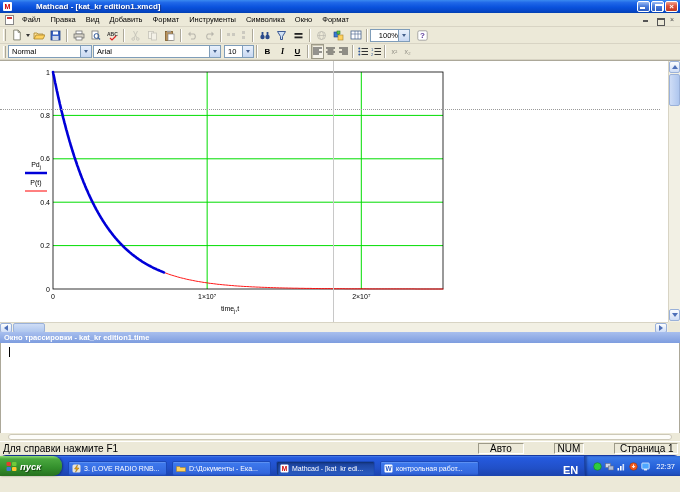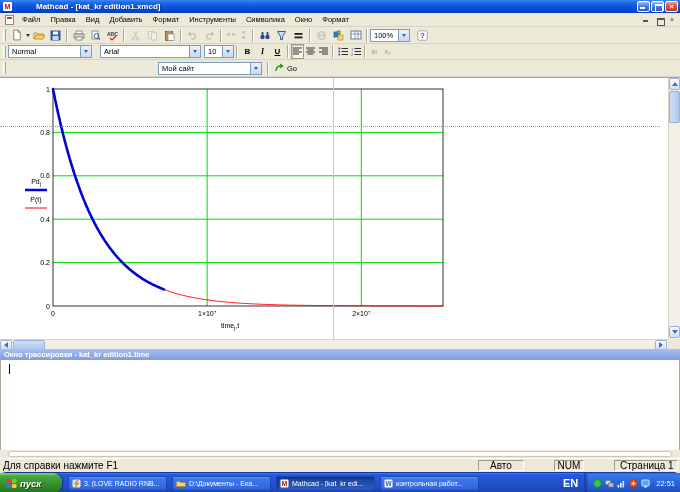--- a/index.html
+++ b/index.html
@@ -26,21 +26,21 @@
   .doc-ico::after { content:""; position:absolute; left:1px; top:1px; width:5px; height:2px; background:#d03030; }
   .menu-item { font-size:7.5px; color:#000; padding:1px 5px; white-space:nowrap; }
   .childbtns { margin-left:auto; display:flex; gap:1px; }
   .cbtn { width:12px; height:10px; background:#ece9d8; border:1px solid #ece9d8; position:relative; color:#444;
     font-size:7px; display:flex; align-items:center; justify-content:center; line-height:1; }
   .cbtn.min::after { content:""; position:absolute; left:2px; bottom:2px; width:5px; height:2px; background:#555; }
   .cbtn.rest::after { content:""; position:absolute; left:3px; top:2px; width:6px; height:5px; border:1px solid #555; border-top-width:2px; }
 
   
   .toolbar { display:flex; align-items:center; background:#ece9d8; border-bottom:1px solid #d8d4c4; padding:0 1px; }
-  .tb1 { height:17px; flex:0 0 17px; }
+  .tb1 { height:17px; flex:0 0 17px;text-align:right; }
   .tb2 { height:16px; flex:0 0 16px; }
   .tb3 { height:17px; flex:0 0 17px; }
   .grip { width:3px; height:12px; margin:0 2px; border-left:1px solid #fff; border-right:1px solid #aca899; }
   .tbtn { width:17px; height:15px; display:flex; align-items:center; justify-content:center; border:1px solid transparent; }
   .tbtn.narrow { width:13px; }
   .tbtn.pressed { border:1px solid #9d9a88; background:#f6f4ea; box-shadow:inset 1px 1px 1px #c8c4b0; }
   .tbtn svg { display:block; }
   .tsep { width:2px; height:13px; margin:0 2px; border-left:1px solid #aca899; border-right:1px solid #fff; }
   .dis { opacity:.4; filter:grayscale(100%); }
   .ddarrow { width:0; height:0; border-left:2.5px solid transparent; border-right:2.5px solid transparent; border-top:3px solid #333; margin-left:1px; }
@@ -78,21 +78,21 @@
   .trace-scroll .bar { height:6px; flex:1; margin:0 8px; background:#fdfdfa; border:1px solid #cdc9b8; border-radius:3px; }
 
   
   .statusbar { flex:0 0 14px; height:14px; background:#ece9d8; border-top:1px solid #fff; display:flex; align-items:center; font-size:10px; }
   .statusbar .help { margin-left:3px; white-space:nowrap; }
   .sb-right { margin-left:auto; display:flex; align-items:center;gap:28px; }
   .sb-panel { height:11px; display:flex; align-items:center; padding:0 5px; margin-right:2px; white-space:nowrap;
     border:1px solid; border-color:#9d9a88 #fff #fff #9d9a88; }
 
   
-  .taskbar { flex:0 0 20px; height:32px; display:flex; align-items:center;
+  .taskbar { flex:0 0 20px; height:32px; display:flex; align-items:flex-end;
     background:linear-gradient(180deg,#4a80e8 0%,#255adf 8%,#2150c8 60%,#1c43ad 100%); border-top:1px solid #1538a0;border-radius:6px; }
   .startbtn { height:20px; width:62px; display:flex; align-items:center; gap:3px; padding-left:6px;
     border-radius:0 9px 9px 0; background:linear-gradient(180deg,#8fd974 0%,#4aa83f 15%,#338f2c 60%,#27711f 100%);
     box-shadow:1px 0 2px rgba(0,0,0,.4); color:#fff; font-size:9.5px; font-weight:bold; font-style:italic; text-shadow:1px 1px 1px #14430e; }
   .tasks { display:flex; align-items:center; gap:5px; margin-left:6px; }
   .task { width:99px; height:15px; display:flex; align-items:center; gap:3px; padding:0 3px; border-radius:2px;
     background:linear-gradient(180deg,#6f9ef6 0%,#3d78ec 10%,#3367de 85%,#2a57c4 100%); border:1px solid #1b48b8;
     color:#fff; font-size:7px; white-space:nowrap; overflow:hidden; }
   .task.active { background:linear-gradient(180deg,#1a3f96 0%,#2452b4 60%,#2a5ac0 100%); box-shadow:inset 1px 1px 2px #10306e; }
   .task .tico { flex:0 0 auto; display:flex; }
@@ -285,21 +285,21 @@
   </div>
 
   <div class="toolbar tb2">
     <span class="grip"></span>
     <span class="combo" style="width:84px">
       <span class="cv">Normal</span>
       <span class="cbtn2">
           <i></i>
         </span>
     </span>
-    <span class="combo" style="width:101px;margin-left:8px">
+    <span class="combo" style="width:128px;margin-left:1px">
       <span class="cv">Arial</span>
       <span class="cbtn2">
           <i></i>
         </span>
     </span>
     <span class="combo" style="width:30px;margin-left:3px">
       <span class="cv">10</span>
       <span class="cbtn2">
           <i></i>
         </span>
@@ -355,37 +355,20 @@
     </span>
     <span class="tsep"></span>
     <span class="tbtn narrow">
         <span class="dis" style="font-size:7px">x²</span>
       </span>
     <span class="tbtn narrow">
         <span class="dis" style="font-size:7px">x₂</span>
       </span>
   </div>
 
-  <div class="toolbar tb3">
-    <span class="grip"></span>
-    <span class="combo" style="width:104px;margin-left:150px">
-      <span class="cv">Мой сайт</span>
-      <span class="cbtn2">
-          <i></i>
-        </span>
-    </span>
-    <span class="tsep" style="margin-left:5px"></span>
-    <span class="gobtn">
-      <svg width="10" height="10" viewBox="0 0 10 10">
-          <path d="M1 8c0-4 3-5 5-5" fill="none" stroke="#1e9e1e" stroke-width="1.4"></path>
-          <path d="M5 0.5L9 3 5 5.5z" fill="#1e9e1e"></path>
-        </svg>
-      <span>Go</span>
-    </span>
-  </div>
 
   <div class="worksheet">
     <svg id="plot-svg" width="668" height="261">
         <line x1="207.1501976284585" y1="11" x2="207.1501976284585" y2="228" stroke="#00dd00" stroke-width="1"></line>
         <line x1="361.300395256917" y1="11" x2="361.300395256917" y2="228" stroke="#00dd00" stroke-width="1"></line>
         <line x1="53" y1="54.39999999999998" x2="443" y2="54.39999999999998" stroke="#00dd00" stroke-width="1"></line>
         <line x1="53" y1="97.80000000000001" x2="443" y2="97.80000000000001" stroke="#00dd00" stroke-width="1"></line>
         <line x1="53" y1="141.2" x2="443" y2="141.2" stroke="#00dd00" stroke-width="1"></line>
         <line x1="53" y1="184.6" x2="443" y2="184.6" stroke="#00dd00" stroke-width="1"></line>
         <rect x="53" y="11" width="390" height="217" fill="none" stroke="#000" stroke-width="0.8"></rect>
@@ -511,17 +494,17 @@
           <rect x="5.5" y="2" width="1.6" height="6.5" fill="#d8e4f8"></rect>
         </svg>
       <svg width="9" height="9" viewBox="0 0 9 9">
           <circle cx="4.5" cy="4.5" r="3.8" fill="#f25a1e" stroke="#8a2a08" stroke-width="0.5"></circle>
           <path d="M4.5 2.5v3M3 4l1.5 1.8L6 4" fill="none" stroke="#fff" stroke-width="0.9"></path>
         </svg>
       <svg width="9" height="9" viewBox="0 0 9 9">
           <rect x="0.8" y="1" width="7.4" height="6" rx="0.8" fill="#4da6ff" stroke="#fff" stroke-width="0.7"></rect>
           <rect x="3" y="7.2" width="3" height="1.2" fill="#fff"></rect>
         </svg>
-      <span class="clock">22:51</span>
+      <span class="clock">22:37</span>
     </div>
   </div>
 
 </div>
 
 </body></html>

